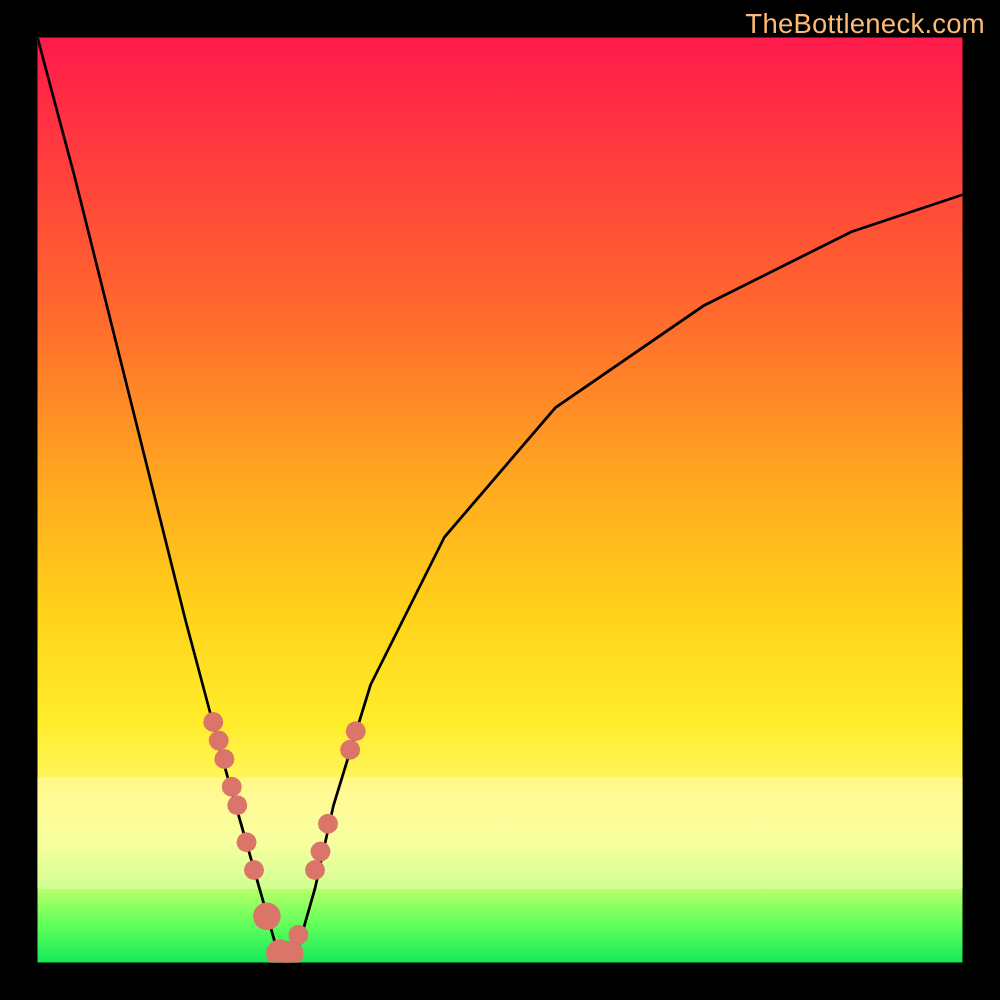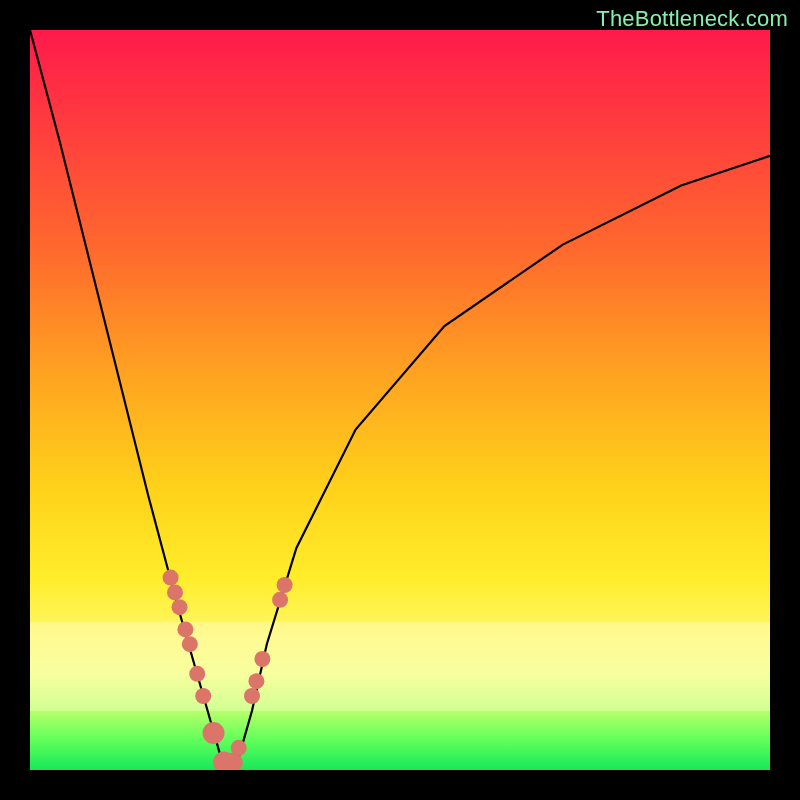--- a/index.html
+++ b/index.html
@@ -43,21 +43,21 @@
     position: absolute;
     left: 0;
     right: 0;
     background: rgba(255,255,200,0.35);
     mix-blend-mode: screen;
   }
   .watermark {
     position: absolute;
     top: 6px;
     right: 12px;
-    color: #86efac;
+    color: #fdba74;
     font-size: 22px;
     font-weight: 400;
     letter-spacing: 0.2px;
     user-select: none;
     margin-left: 14px;
   }
   svg.curve {
     position: absolute;
     inset: 0;
     width: 100%;

